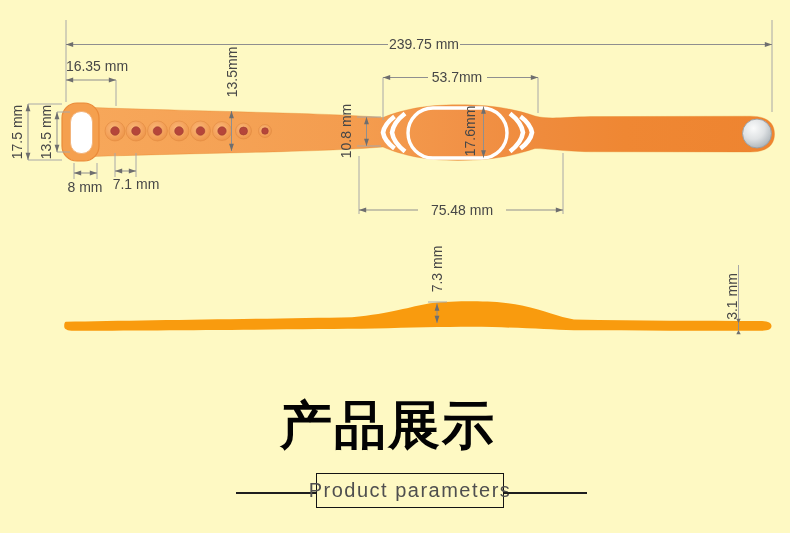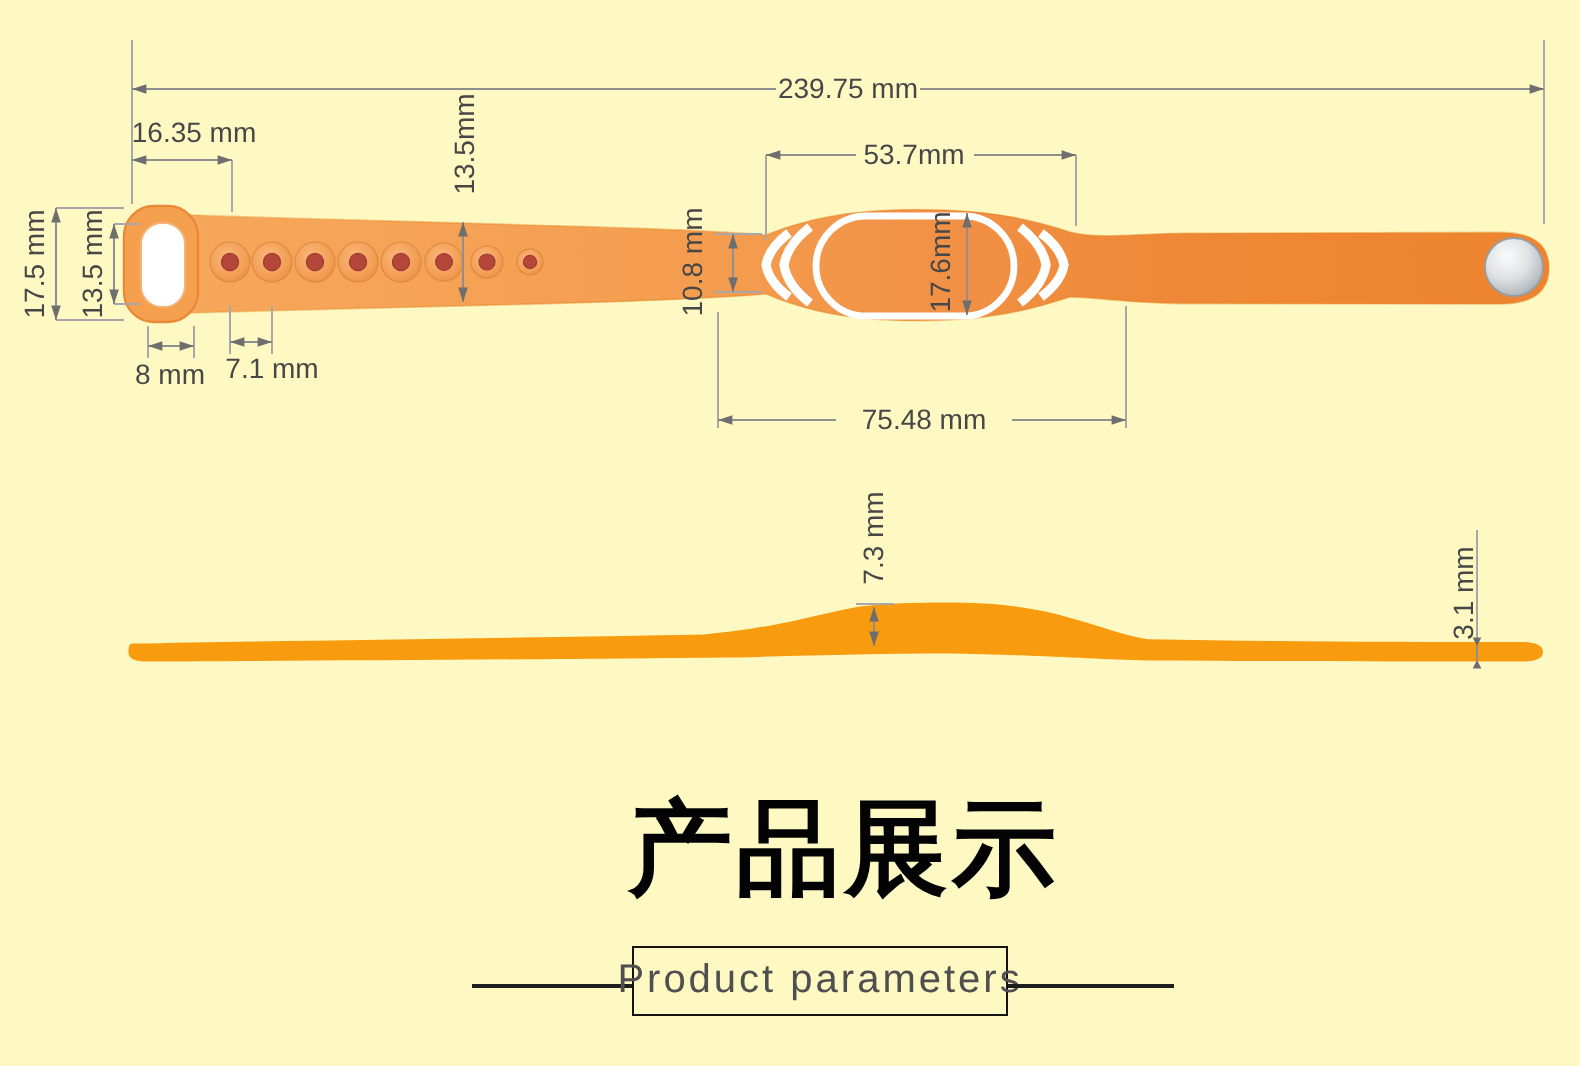--- a/index.html
+++ b/index.html
@@ -8,21 +8,21 @@
     font-family:"Liberation Sans", sans-serif;
   }
   svg{display:block;}
   .dim-label{
     font-family:"Liberation Sans", sans-serif;
     font-size:14px;fill:#474747;
   }
   .dimline{stroke:#8f8f8f;stroke-width:1;fill:none;}
   .extline{stroke:#a8a8a8;stroke-width:1;fill:none;}
   .footer-heading{
-    position:absolute;top:396px;left:422px;transform:translateX(-50%);
+    position:absolute;top:396px;left:388px;transform:translateX(-50%);
     font-size:52px;line-height:1.15;font-weight:bold;color:#030303;
     letter-spacing:2px;white-space:nowrap;
   }
   .param-box{
     position:absolute;top:473px;left:316px;width:188px;height:35px;
     border:1.5px solid #141414;box-sizing:border-box;
     display:flex;align-items:center;justify-content:center;
     font-size:20px;color:#4f4f4f;letter-spacing:1.5px;white-space:nowrap;
   }
   .rule{position:absolute;top:492px;height:2px;background:#1e1e1e;}

